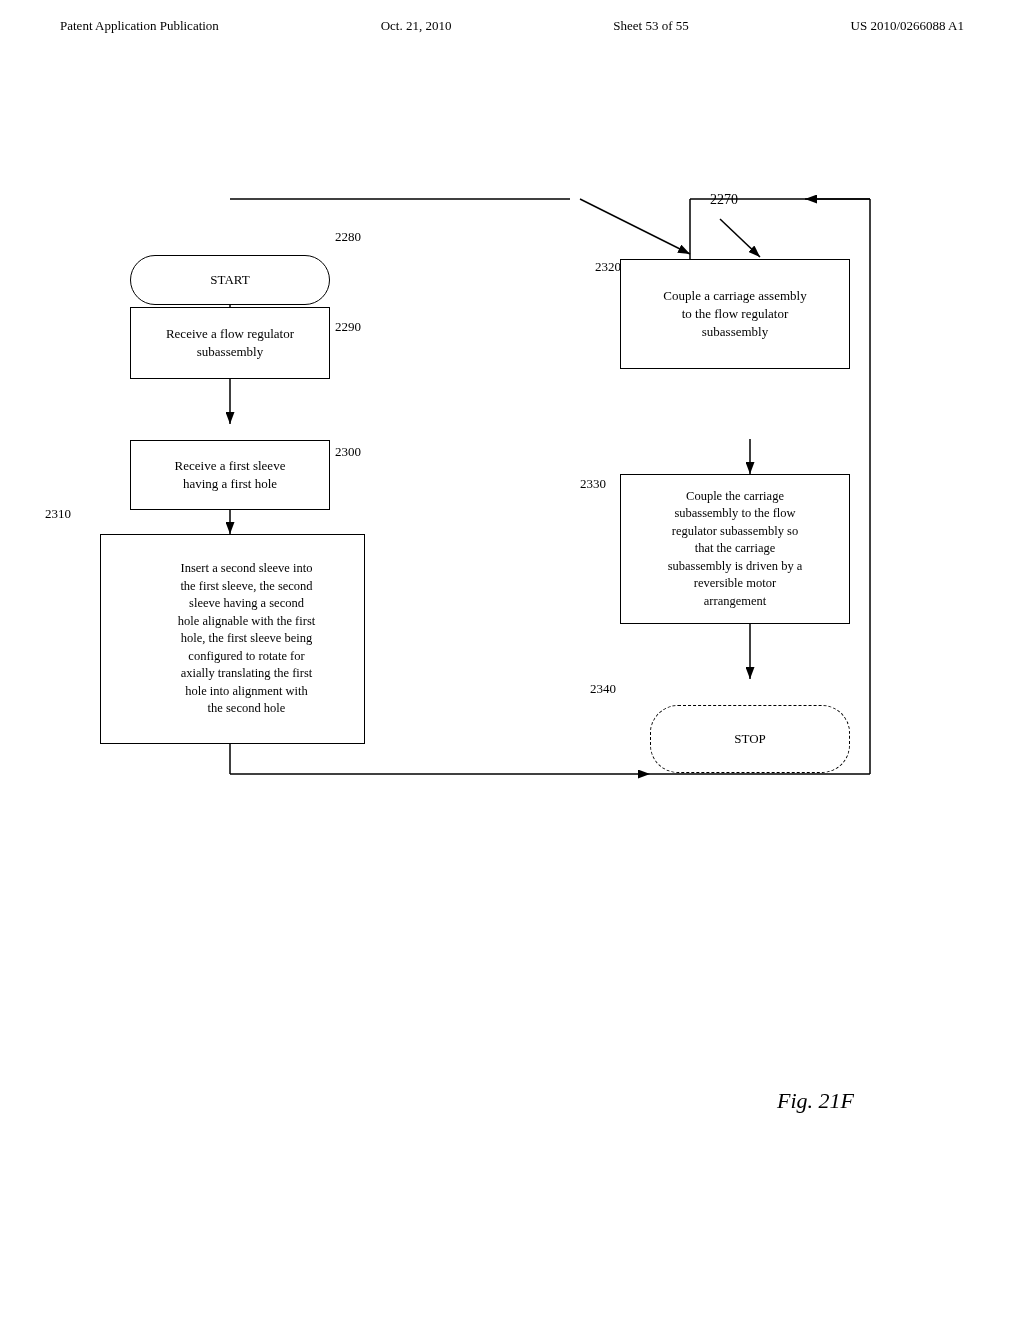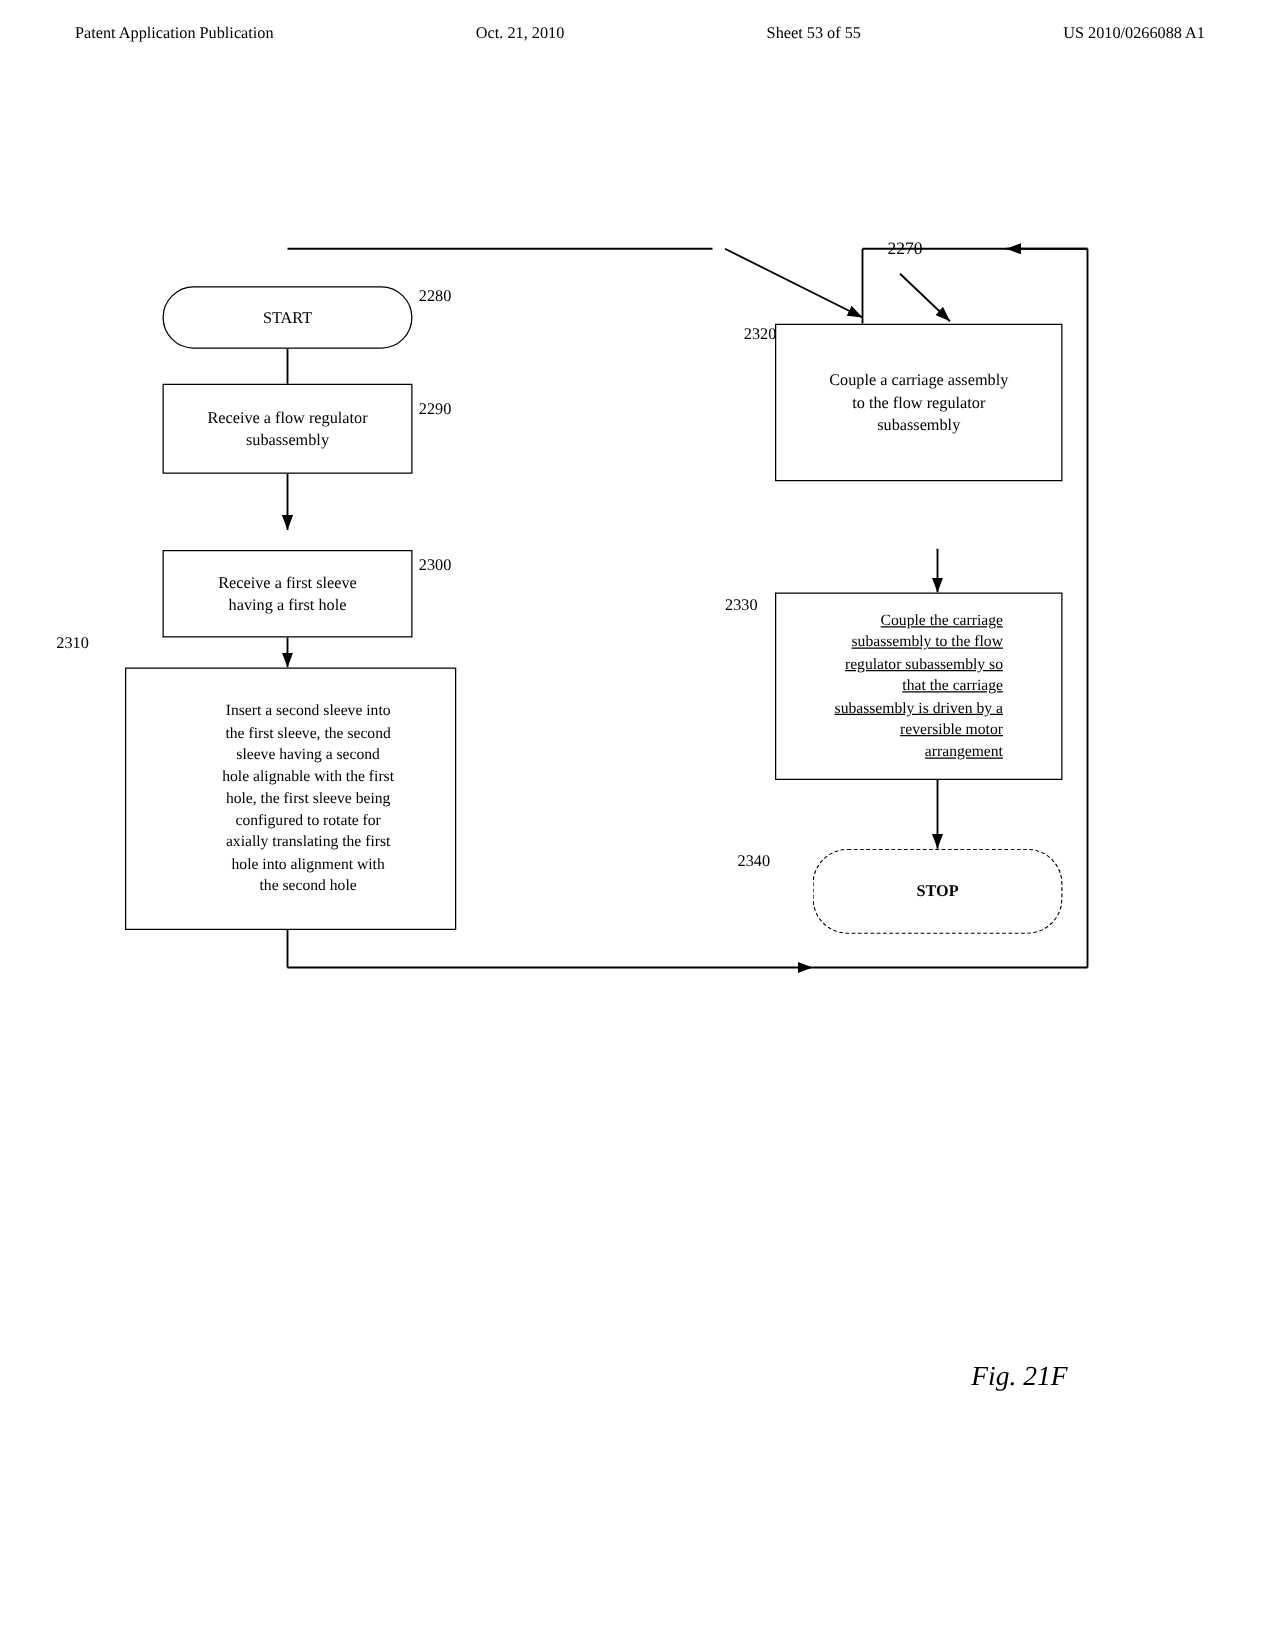--- a/index.html
+++ b/index.html
@@ -35,20 +35,21 @@
       align-items: center;
       justify-content: center;
       text-align: center;
       font-size: 13px;
       line-height: 1.4;
       background: #fff;
     }
 
     .flow-box.rounded {
       border-radius: 28px;
+      margin-top: 26px;
     }
 
     .flow-box.dashed {
       border-style: dashed;
     }
 
     .label-ref {
       position: absolute;
       font-size: 13px;
       text-align: center;
@@ -143,43 +144,43 @@
       hole alignable with the first<br>
       hole, the first sleeve being<br>
       configured to rotate for<br>
       axially translating the first<br>
       hole into alignment with<br>
       the second hole
     </span>
   </div>
   <span class="label-ref" style="left:100px; top:462px; transform:translateX(-55px);">2310</span>
 
-  <div class="flow-box" style="left:620px; top:215px; width:230px; height:126px;">
+  <div class="flow-box" style="left:620px; top:215px; width:230px; height:110px;">
     <span style="text-align:center; padding:4px;">
       Couple a carriage assembly<br>
       to the flow regulator<br>
       subassembly
     </span>
   </div>
   <span class="label-ref" style="left:595px; top:215px;">2320</span>
 
   <div class="flow-box" style="left:620px; top:430px; width:230px; height:150px;">
-    <span style="text-align:right; padding:6px; font-size:12.5px;text-decoration:underline;">
+    <span style="text-align:center; padding:6px; font-size:12.5px;">
       Couple the carriage<br>
       subassembly to the flow<br>
       regulator subassembly so<br>
       that the carriage<br>
       subassembly is driven by a<br>
       reversible motor<br>
       arrangement
     </span>
   </div>
   <span class="label-ref" style="left:580px; top:432px;">2330</span>
 
-  <div class="flow-box rounded dashed" style="left:650px; top:635px; width:200px; height:68px;font-weight:bold;">
+  <div class="flow-box rounded dashed" style="left:650px; top:635px; width:200px; height:68px;">
     <span>STOP</span>
   </div>
   <span class="label-ref" style="left:590px; top:637px;">2340</span>
 
   <span class="label-ref" style="left:710px; top:148px; font-size:14px;">2270</span>
 
   <div class="fig-caption" style="bottom:80px; right:170px;">Fig. 21F</div>
 
 </div>
 

